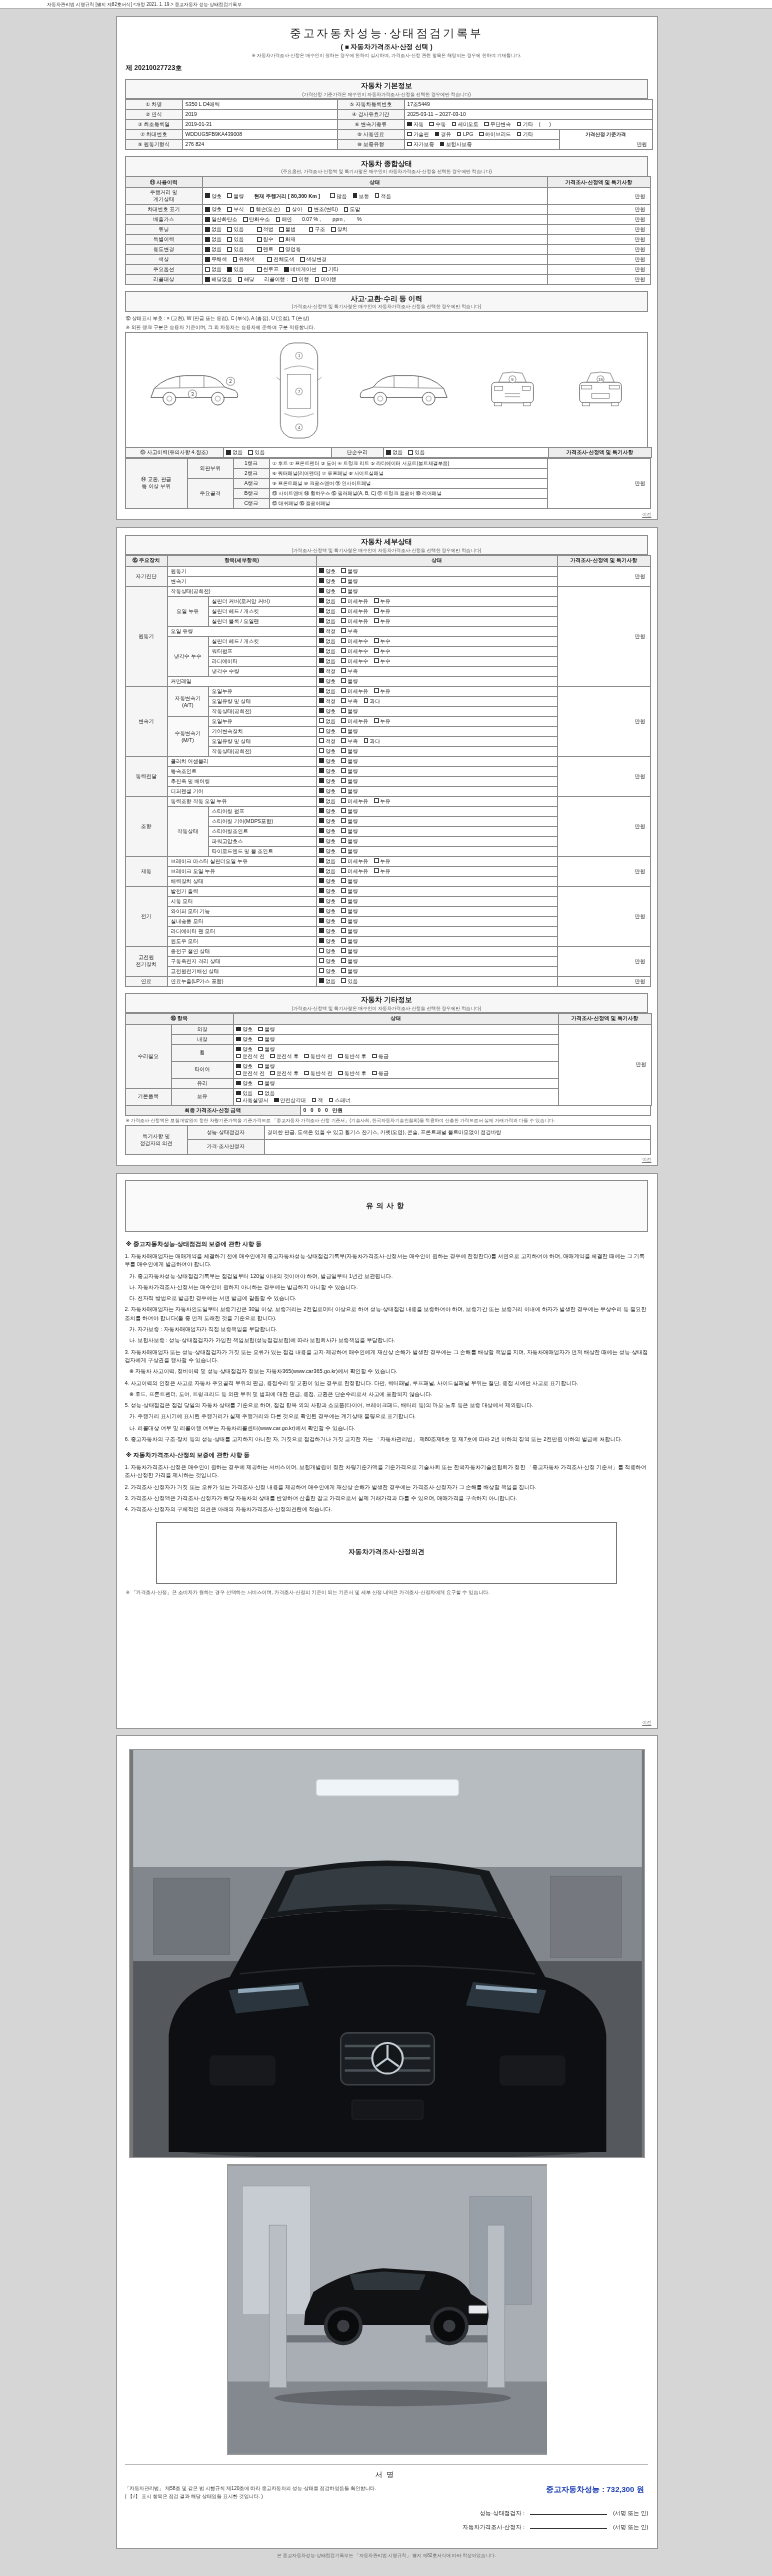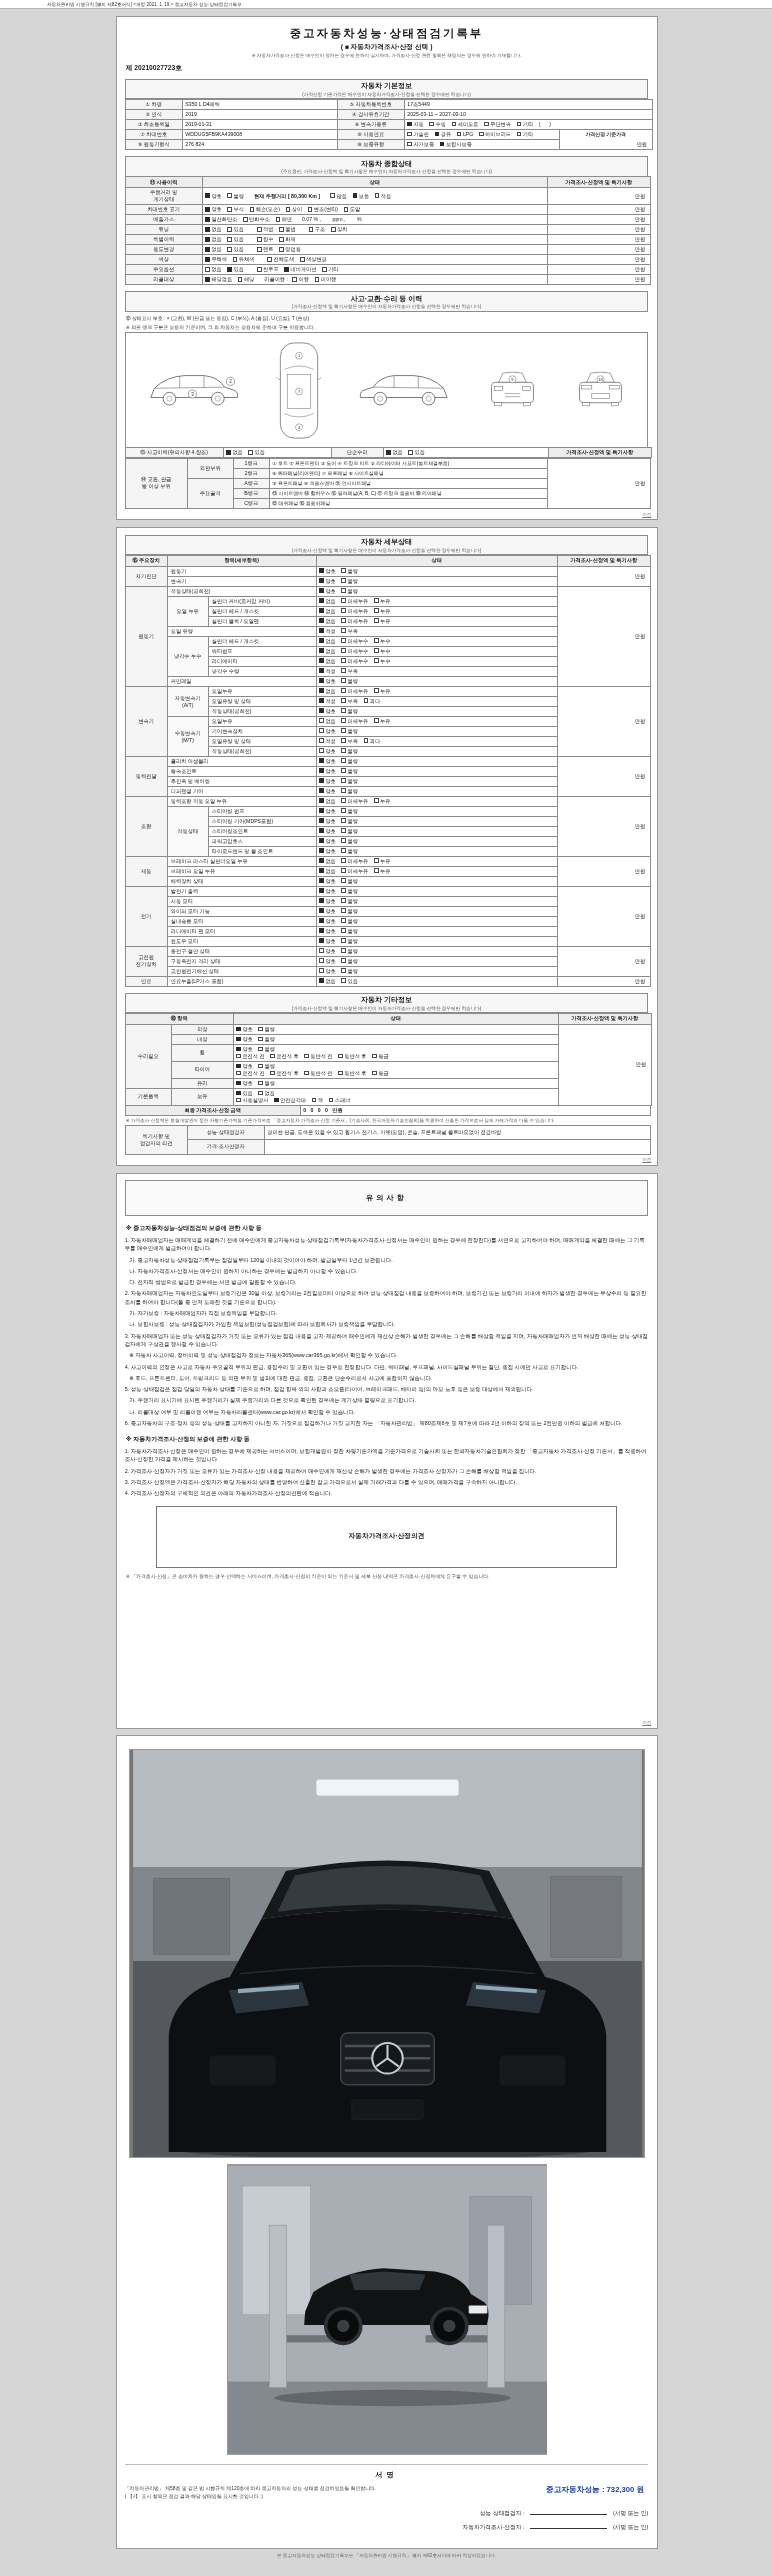--- a/index.html
+++ b/index.html
@@ -4,21 +4,21 @@
 <style>
   *{box-sizing:border-box;margin:0;padding:0}
   html,body{width:773px;height:2576px;overflow:hidden;background:#d6d6d6;
     font-family:"Liberation Sans","DejaVu Sans",sans-serif;color:#1a1a1a}
   .topbar{width:100%;background:#fff;border-bottom:0.5px solid #b5b5b5;font-size:4.6px;color:#333;
     padding:1.5px 4.1px 1.5px 47px;height:9.3px}
   .doc{width:542px;margin:0 auto}
   .panel{background:#fff;border:0.5px solid #979797;margin-top:6.7px;padding:6.7px 8.2px 10.3px 8.2px;position:relative}
   .panel-link{position:absolute;right:5.2px;bottom:2.6px;font-size:4.6px;color:#7a7a7a;text-decoration:underline;cursor:pointer}
   
-  .doc-title{text-align:center;font-size:11.3px;font-weight:bold;letter-spacing:2.1px;margin-top:2.1px}
+  .doc-title{text-align:center;font-size:11.3px;font-weight:normal;letter-spacing:2.1px;margin-top:2.1px}
   .doc-subtitle{text-align:center;font-size:6.7px;font-weight:bold;margin-top:2.1px}
   .doc-note{text-align:center;font-size:4.6px;color:#555;margin-top:1.5px}
   .doc-no{font-size:6.7px;font-weight:bold;margin:5.2px 0 2.1px 1px}
   
   .sec-title{border:0.5px solid #8c8c8c;background:#f7f7f7;text-align:center;padding:1.5px 1px;margin-top:6.2px}
   .sec-main{display:block;font-size:7px;font-weight:bold}
   .sec-sub{display:block;font-size:4.6px;color:#555;margin-top:0.5px}
   
   table{width:100%;border-collapse:collapse;table-layout:fixed;margin-top:-0.5px}
   td,th{border:0.5px solid #8c8c8c;font-size:5.2px;padding:1px 2.6px;vertical-align:middle;word-break:break-all}
@@ -44,33 +44,33 @@
   .legend{font-size:4.9px;color:#333;margin:3.1px 0 1px 1px}
   .diagram-box{border:0.5px solid #8c8c8c;margin-top:2.6px;padding:5.2px 3.1px;display:flex;
     justify-content:space-around;align-items:center;background:#fff}
   
   .pb-label{font-size:4.9px;text-align:center;font-weight:bold}
   .pb-value{font-size:5.2px;text-align:right;margin-top:4.1px;padding-right:2.1px}
   
   .final-note{font-size:4.6px;color:#555;margin:2.1px 0 2.1px 1px}
   
   .notice-title{border:0.5px solid #8c8c8c;background:#fafafa;text-align:center;font-size:7.2px;
-    font-weight:bold;padding:12px;letter-spacing:3.1px}
+    font-weight:bold;padding:20px;letter-spacing:3.1px}
   .notice-sec-head{font-size:6px;font-weight:bold;margin:7.2px 1px 3.1px 1px}
   .notice-line{white-space:pre-wrap;font-size:5.4px;line-height:1.6;margin-bottom:2.6px;color:#222}
   .opinion-box{border:0.5px solid #777;margin:8.2px 31px 0 31px;height:62px;display:flex;
     align-items:center;justify-content:center;font-size:6.7px;font-weight:bold}
   .notice-final{font-size:4.9px;color:#444;margin:5.2px 1px 0 1px}
   
   .photo-frame{border:0.5px solid #9a9a9a;margin:6.2px auto 0 auto;background:#777;font-size:0}
   .photo-frame.p1{width:516px}
   .photo-frame.p2{width:320px}
   
   .sign-block{margin-top:8.2px;border-top:0.5px solid #bbb;padding-top:5.2px}
-  .sign-title{text-align:center;font-size:7.2px;font-weight:bold;letter-spacing:4.1px}
+  .sign-title{text-align:center;font-size:7.2px;font-weight:normal;letter-spacing:4.1px}
   .sign-flex{display:flex;justify-content:space-between;align-items:flex-start;margin-top:5.2px}
   .sign-lines{font-size:4.9px;color:#333;line-height:1.7;max-width:319px}
   .premium{font-size:7.7px;font-weight:bold;color:#1b3db5;white-space:nowrap;margin-right:4.1px}
   .sign-rows{margin-top:7.2px;text-align:right;font-size:5.7px}
   .sign-row{margin-bottom:5.2px}
   .sig-line{display:inline-block;width:77px;border-bottom:0.5px solid #333;height:6.2px;margin:0 4.1px}
   .page-footer{text-align:center;font-size:4.6px;color:#666;margin-top:4.1px}
 </style>
 </head>
 <body>

